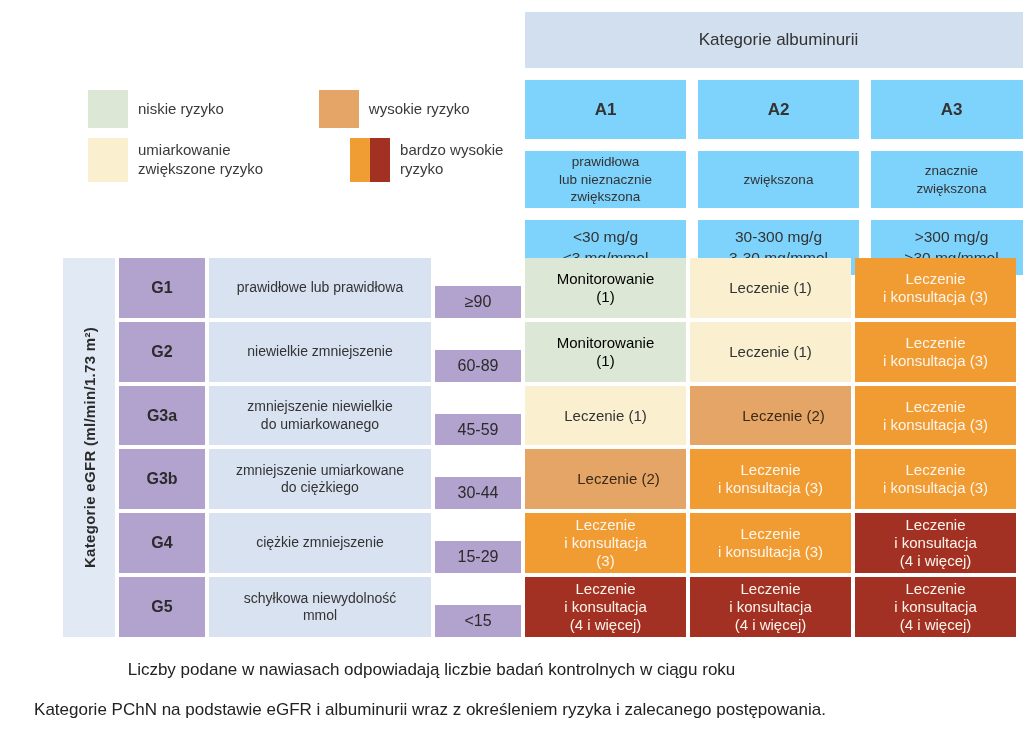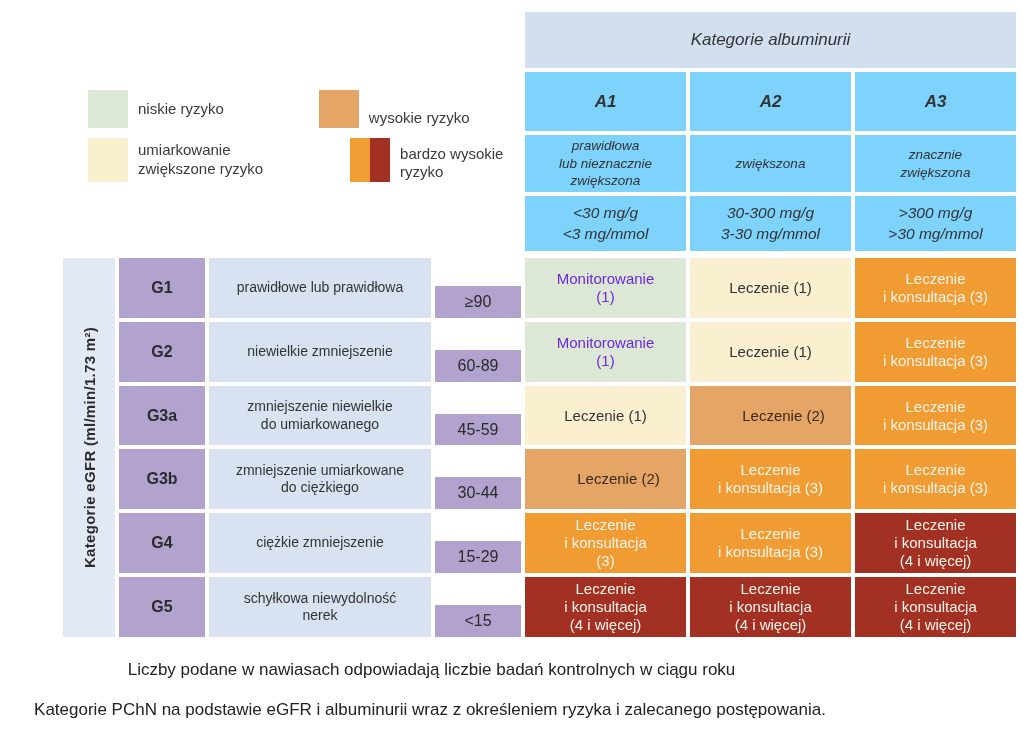--- a/index.html
+++ b/index.html
@@ -13,26 +13,26 @@
   .legend-item .swatch{width:40px;height:38px;flex:0 0 auto;margin-right:10px;}
   .legend-item.tall .swatch{height:44px;}
   .swatch-split{display:flex;}
   .swatch-split .half{width:20px;height:44px;}
   .legend-label{font-size:15px;line-height:1.25;white-space:pre-line;color:#3a3a3a;}
   .sw-green{background:#dce8d5;}
   .sw-yellow{background:#faf0d0;}
   .sw-tan{background:#e5a566;}
   .half-orange{background:#f09d33;}
   .half-red{background:#a23123;}
-  .legend-col2{margin-left:95px;align-items:flex-end;}
+  .legend-col2{margin-left:95px;}
 
   
   .alb-header{position:absolute;left:525px;top:12px;width:491px;
     display:grid;grid-template-columns:161px 161px 161px;grid-template-rows:56px 59px 57px 55px;
-    gap:4px;font-style:italic;}
+    gap:12px;}
   .alb-title{grid-column:1 / span 3;background:#d2dfee;display:flex;align-items:center;justify-content:center;
     font-size:17px;color:#333;}
   .alb-cell{background:#7dd3fc;display:flex;align-items:center;justify-content:center;text-align:center;
     white-space:pre-line;color:#333;}
   .alb-code{font-size:17px;font-weight:bold;}
   .alb-desc{font-size:13.5px;line-height:1.3;}
   .alb-val{font-size:15.5px;line-height:1.3;}
 
   
   .main-table{position:absolute;left:63px;top:258px;width:953px;height:379px;
@@ -43,21 +43,21 @@
   .vtext{writing-mode:vertical-rl;transform:rotate(180deg);font-weight:bold;font-size:15px;color:#2b2b2b;
     letter-spacing:0.3px;}
   .gcell{background:#b2a2ce;display:flex;align-items:center;justify-content:center;
     font-weight:bold;font-size:16px;color:#2b2b2b;}
   .dcell{background:#d9e2f0;display:flex;align-items:center;justify-content:center;text-align:center;
     font-size:14px;line-height:1.25;white-space:pre-line;color:#333;}
   .rcell{background:#b2a2ce;display:flex;align-items:center;justify-content:center;
     font-size:16px;color:#2b2b2b;margin-top:28px;}
   .mcell{display:flex;align-items:center;justify-content:center;text-align:center;
     font-size:15px;line-height:1.2;white-space:pre-line;}
-  .mcell[data-color="green"]{background:#dce8d5;color:#6d28d9;}
+  .mcell[data-color="green"]{background:#dce8d5;color:#000000;}
   .mcell[data-color="yellow"]{background:#faf0d0;color:#333;}
   .mcell[data-color="tan"]{background:#e5a566;color:#3a2a18;padding-left:26px;}
   .mcell[data-color="orange"]{background:#f09c33;color:#fdf5ec;}
   .mcell[data-color="red"]{background:#a23123;color:#fdf5ec;}
 
   
   .caption1{position:absolute;left:0;top:660px;width:863px;text-align:center;font-size:17px;color:#222;}
   .caption2{position:absolute;left:0;top:700px;width:860px;text-align:center;font-size:17px;color:#222;}
 </style>
 </head>
@@ -164,21 +164,21 @@
 i konsultacja
 (3)</div>
     <div class="mcell" data-color="orange">Leczenie
 i konsultacja (3)</div>
     <div class="mcell" data-color="red">Leczenie
 i konsultacja
 (4 i więcej)</div>
 
     <div class="gcell">G5</div>
     <div class="dcell">schyłkowa niewydolność
-nerek</div>
+mmol</div>
     <div class="rcell">&lt;15</div>
     <div class="mcell" data-color="red">Leczenie
 i konsultacja
 (4 i więcej)</div>
     <div class="mcell" data-color="red">Leczenie
 i konsultacja
 (4 i więcej)</div>
     <div class="mcell" data-color="red">Leczenie
 i konsultacja
 (4 i więcej)</div>

